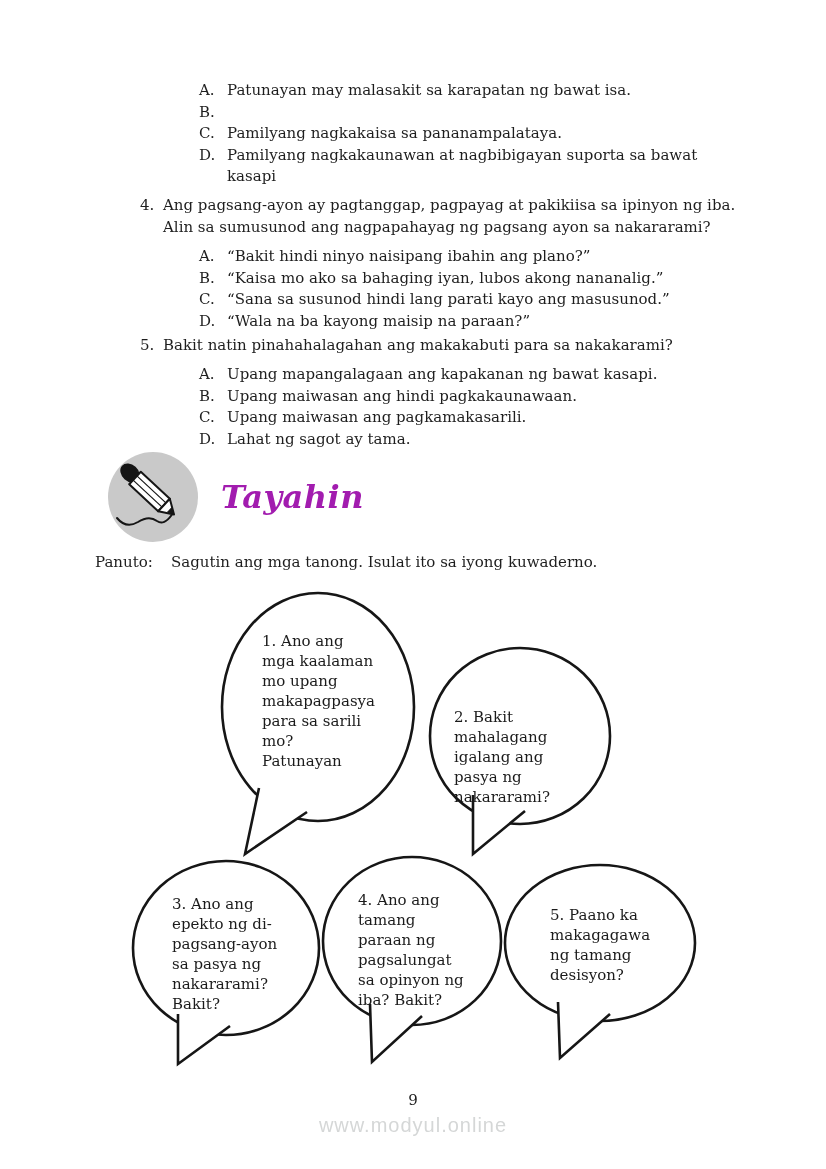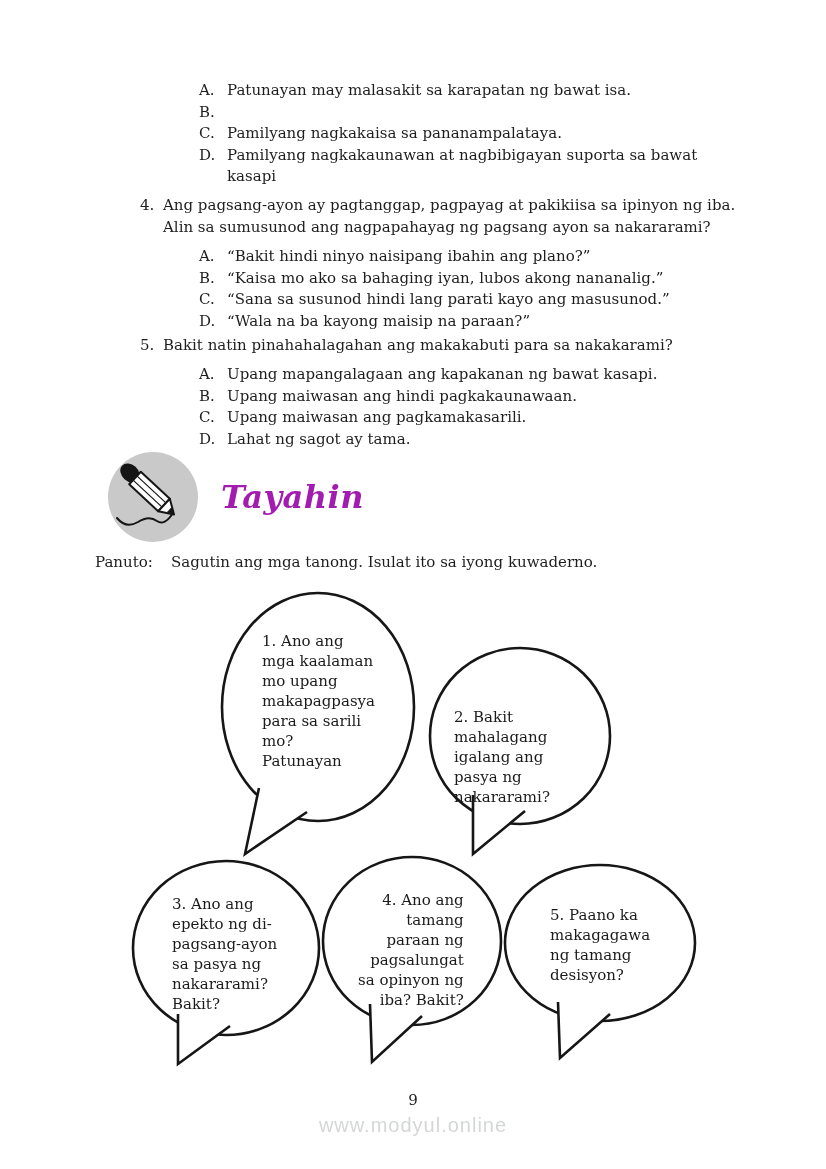--- a/index.html
+++ b/index.html
@@ -167,21 +167,21 @@
 sa pasya ng
 nakararami?
 Bakit?</div>
   </div>
 
   <div class="bubble" style="left:318px; top:852px; width:195px; height:215px;">
     <svg width="195" height="215" viewBox="0 0 195 215">
       <ellipse cx="94" cy="89" rx="89" ry="84" fill="#ffffff" stroke="#161616" stroke-width="2.6"></ellipse>
       <path d="M52 152 L54 210 L104 164" fill="#ffffff" stroke="#161616" stroke-width="2.6" stroke-linejoin="miter"></path>
     </svg>
-    <div class="bubble-text" style="left:40px; top:38px;text-align:right;">4. Ano ang
+    <div class="bubble-text" style="left:40px; top:38px;">4. Ano ang
 tamang
 paraan ng
 pagsalungat
 sa opinyon ng
 iba? Bakit?</div>
   </div>
 
   <div class="bubble" style="left:500px; top:860px; width:200px; height:205px;">
     <svg width="200" height="205" viewBox="0 0 200 205">
       <ellipse cx="100" cy="83" rx="95" ry="78" fill="#ffffff" stroke="#161616" stroke-width="2.6"></ellipse>

